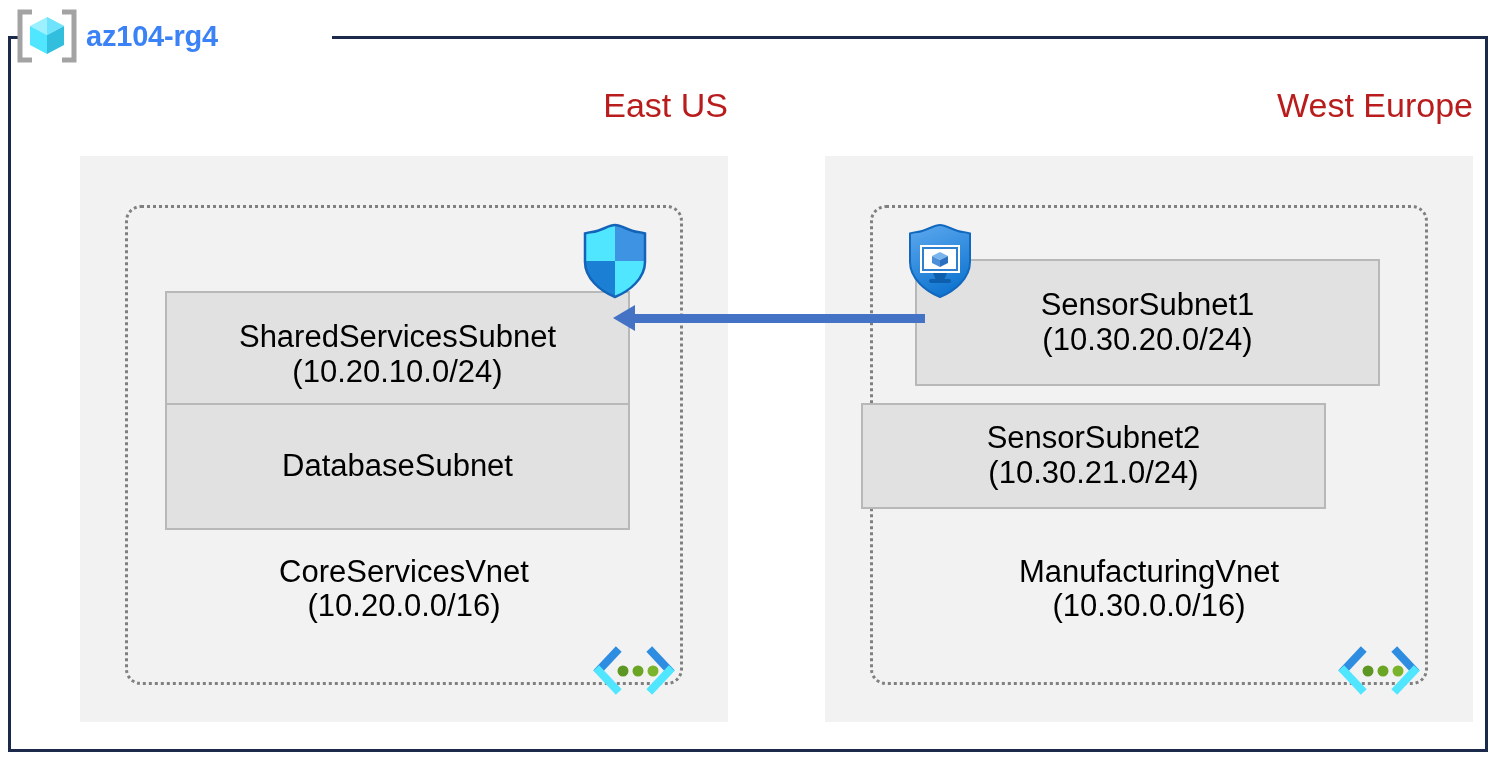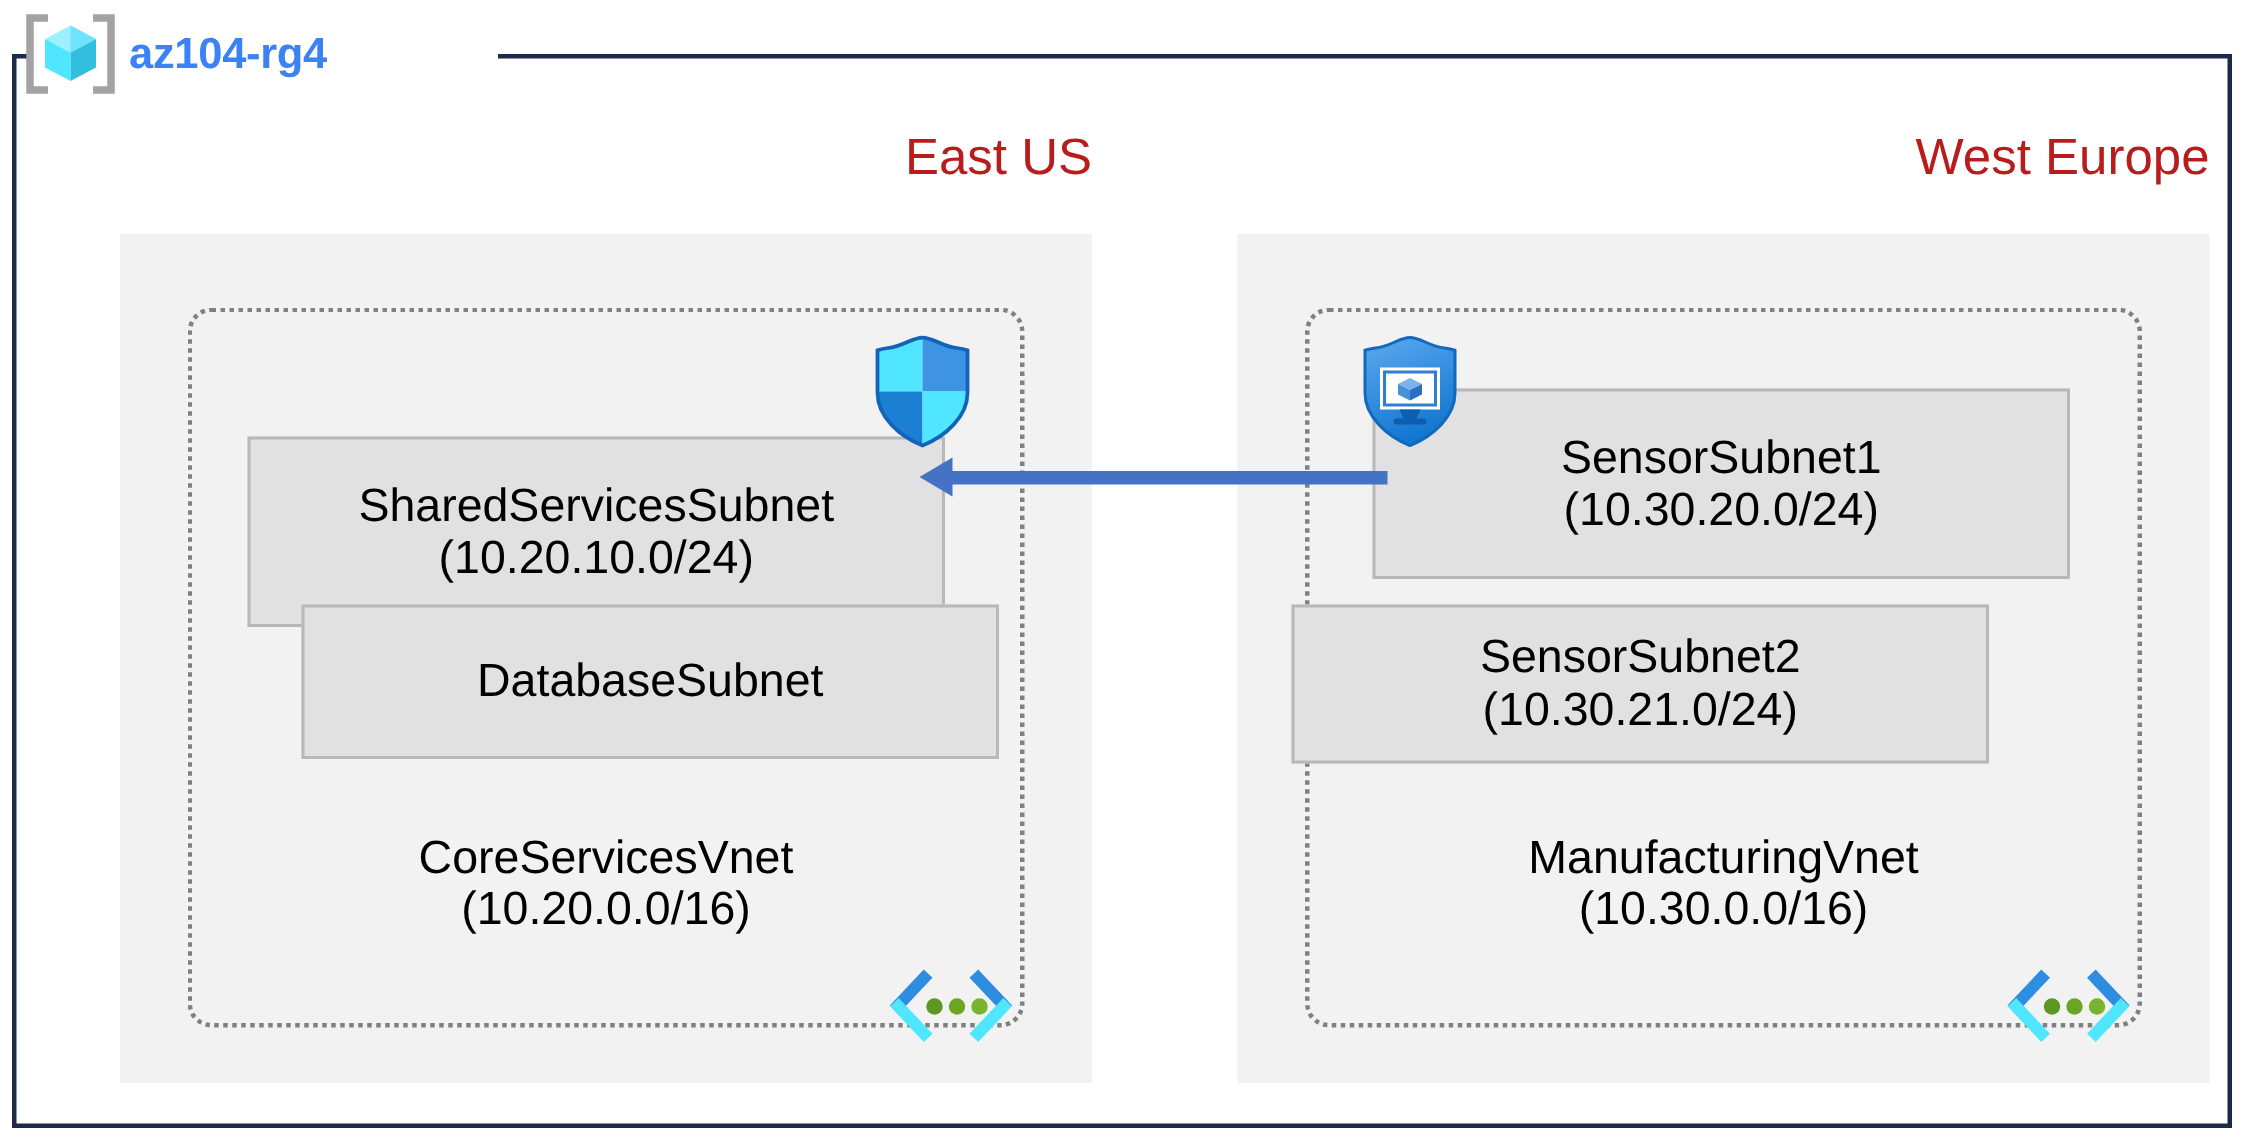--- a/index.html
+++ b/index.html
@@ -33,21 +33,21 @@
   .vnet-mfg{left:870px;top:205px;width:558px;height:480px;}
 
   .vnet-caption{position:absolute;left:0;right:0;bottom:58px;text-align:center;
                 font-size:31px;color:#000000;line-height:1.12;}
 
   
   .subnet{position:absolute;box-sizing:border-box;background:#e1e1e1;border:2px solid #b8b8b8;
           display:flex;flex-direction:column;align-items:center;justify-content:center;
           font-size:31px;color:#000;line-height:1.12;text-align:center;}
   .sn-shared  {left:165px;top:259px;width:465px;height:127px;margin-top:32px;}
-  .sn-database{left:165px;top:403px;width:465px;height:103px;margin-left:36px;}
+  .sn-database{left:165px;top:403px;width:465px;height:127px;}
   .sn-sensor1 {left:915px;top:259px;width:465px;height:127px;}
   .sn-sensor2 {left:861px;top:403px;width:465px;height:106px;}
 
   
   .arrow-line{position:absolute;left:633px;top:314px;width:292px;height:9px;background:#4472c4;}
   .arrow-head{position:absolute;left:613px;top:305px;width:0;height:0;
               border-top:13px solid transparent;border-bottom:13px solid transparent;
               border-right:22px solid #4472c4;}
 
   

